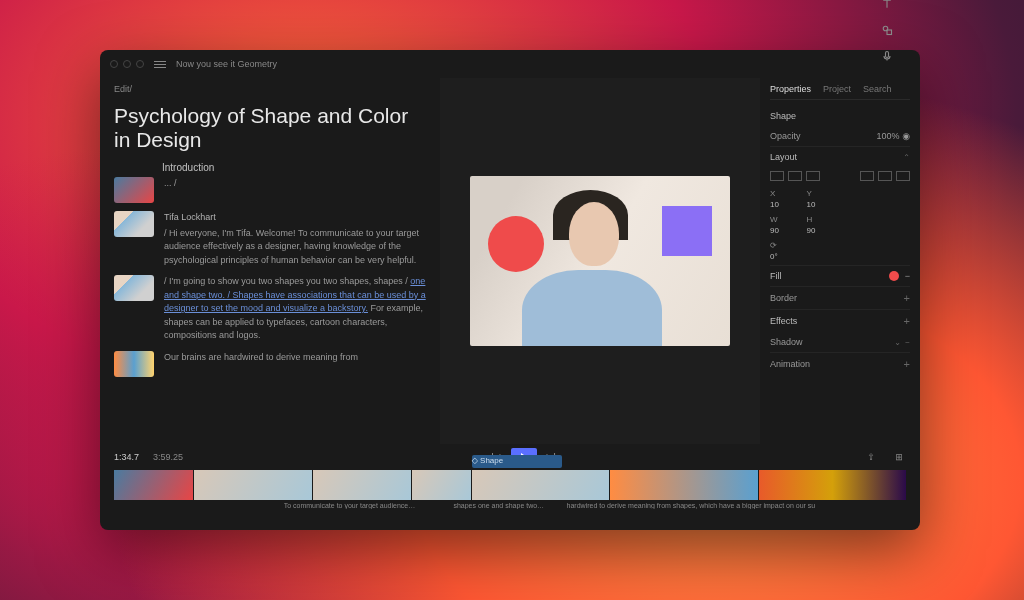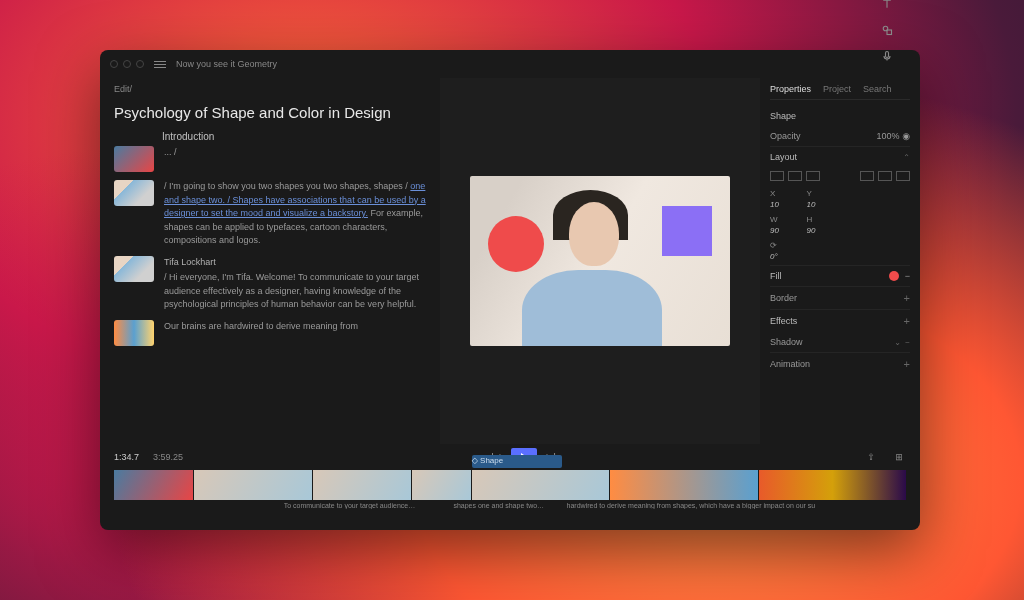--- a/index.html
+++ b/index.html
@@ -13,21 +13,21 @@
 .hamburger span { height:1px; background:#888; }
 .title { font-size:9px; color:#888; }
 .tb-right { margin-left:auto; display:flex; align-items:center; gap:12px;flex-direction:column; }
 .tb-icon { width:14px; height:14px; display:flex; align-items:center; justify-content:center; color:#888; }
 .tb-icon svg { width:12px; height:12px; stroke:currentColor; fill:none; stroke-width:1.5; }
 .publish { background:#fff; color:#000; padding:3px 8px; border-radius:3px; font-size:9px; font-weight:500; }
 .avatar { width:16px; height:16px; border-radius:50%; background:linear-gradient(135deg,#e0bfa0,#c0906a); }
 .content { flex:1; display:flex; min-height:0; }
 .left { width:340px; padding:6px 14px; display:flex; flex-direction:column; }
 .left-head { display:flex; font-size:9px; color:#888; margin-bottom:10px; }
-.doc-title { color:#e8e8e8; font-size:15px; font-weight:400; margin-bottom:10px; }
+.doc-title { color:#e8e8e8; font-size:21px; font-weight:400; margin-bottom:10px; }
 .section-hdr { color:#c0c0c0; font-size:10px; margin-left:48px; margin-bottom:4px; }
 .script { flex:1; overflow:hidden; }
 .block { display:flex; gap:10px; margin-bottom:8px; }
 .thumb { width:40px; height:26px; border-radius:3px; flex-shrink:0; background:#333; }
 .tface { background:linear-gradient(135deg,#e8d5c4 30%,#8ab8d8 30%,#d0d0d0 70%); }
 .tred { background:linear-gradient(135deg,#4a7ba0,#e84545); }
 .tcolor { background:linear-gradient(90deg,#ff8c42,#5aa0d0,#ffd36e); }
 .blk-txt { font-size:9px; line-height:1.5; color:#9a9a9a; }
 .speaker { color:#b0b0b0; margin-bottom:2px; }
 .blk-txt .lnk { color:#6a8fd8; text-decoration:underline; }
@@ -42,21 +42,21 @@
 .tabs { display:flex; gap:12px; border-bottom:1px solid #2a2a2a; padding-bottom:5px; margin-bottom:6px; }
 .tab { color:#777; }
 .tab.active { color:#ddd; }
 .prop-row { display:flex; justify-content:space-between; align-items:center; padding:5px 0; color:#999; font-size:9px; }
 .prop-hdr { color:#bbb; }
 .prop-border { border-top:1px solid #252525; }
 .chev { font-size:8px; color:#666; }
 .plus { font-size:11px; color:#666; }
 .layout-grid { display:grid; grid-template-columns:repeat(4,1fr); gap:6px; padding:4px 0; }
 .lg-cell { display:flex; flex-direction:column; gap:2px; font-size:8px; color:#888; }
-.lg-cell input { background:transparent; border:none; color:#bbb; font-size:8px; width:100%;font-style:italic; }
+.lg-cell input { background:transparent; border:none; color:#bbb; font-size:8px; width:100%; }
 .align-ic { display:flex; gap:4px; padding:4px 0; }
 .align-ic div { width:14px; height:10px; border:1px solid #555; display:flex; }
 .fill-sw { width:10px; height:10px; border-radius:50%; background:#ef4b4b; }
 .transport { height:26px; display:flex; align-items:center; padding:0 14px; gap:14px; font-size:9px; color:#888; }
 .tc-cur { color:#ccc; }
 .trans-ctrl { margin:0 auto; display:flex; align-items:center; gap:10px; }
 .playbtn { width:26px; height:18px; background:#5a6fff; display:flex; align-items:center; justify-content:center; border-radius:2px; }
 .playbtn::before { content:""; border-left:6px solid #fff; border-top:4px solid transparent; border-bottom:4px solid transparent; }
 .step { color:#aaa; font-size:9px; }
 .timeline { height:60px; padding:0 14px; }
@@ -147,28 +147,28 @@
       <div class="doc-title">Psychology of Shape and Color in Design</div>
       <div class="section-hdr">Introduction</div>
       <div class="script">
         <div class="block">
           <div class="thumb tred"></div>
           <div class="blk-txt">... /</div>
         </div>
         <div class="block">
           <div class="thumb tface"></div>
           <div class="blk-txt">
-            <span>/ I'm going to show you two shapes you two shapes, shapes / </span><span class="lnk">one and shape two. / Shapes have associations that can be used by a designer to set the mood and visualize a backstory.</span><span> For example, shapes can be applied to typefaces, cartoon characters, compositions and logos.</span>
+            <div class="speaker">Tifa Lockhart</div>
+            <span>/ Hi everyone, I'm Tifa. Welcome! To communicate to your target audience effectively as a designer, having knowledge of the psychological principles of human behavior can be very helpful.</span>
           </div>
         </div>
         <div class="block">
           <div class="thumb tface"></div>
           <div class="blk-txt">
-            <div class="speaker">Tifa Lockhart</div>
-            <span>/ Hi everyone, I'm Tifa. Welcome! To communicate to your target audience effectively as a designer, having knowledge of the psychological principles of human behavior can be very helpful.</span>
+            <span>/ I'm going to show you two shapes you two shapes, shapes / </span><span class="lnk">one and shape two. / Shapes have associations that can be used by a designer to set the mood and visualize a backstory.</span><span> For example, shapes can be applied to typefaces, cartoon characters, compositions and logos.</span>
           </div>
         </div>
         <div class="block">
           <div class="thumb tcolor"></div>
           <div class="blk-txt">Our brains are hardwired to derive meaning from</div>
         </div>
       </div>
     </div>
 
     <div class="center">

